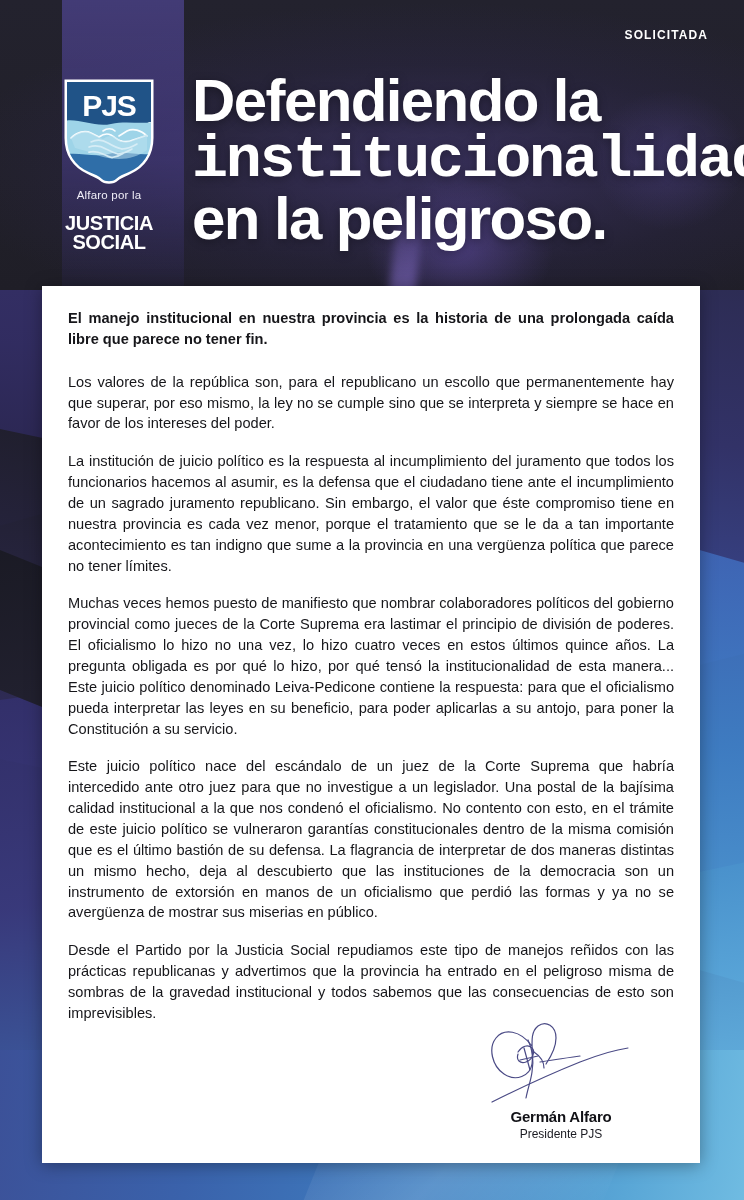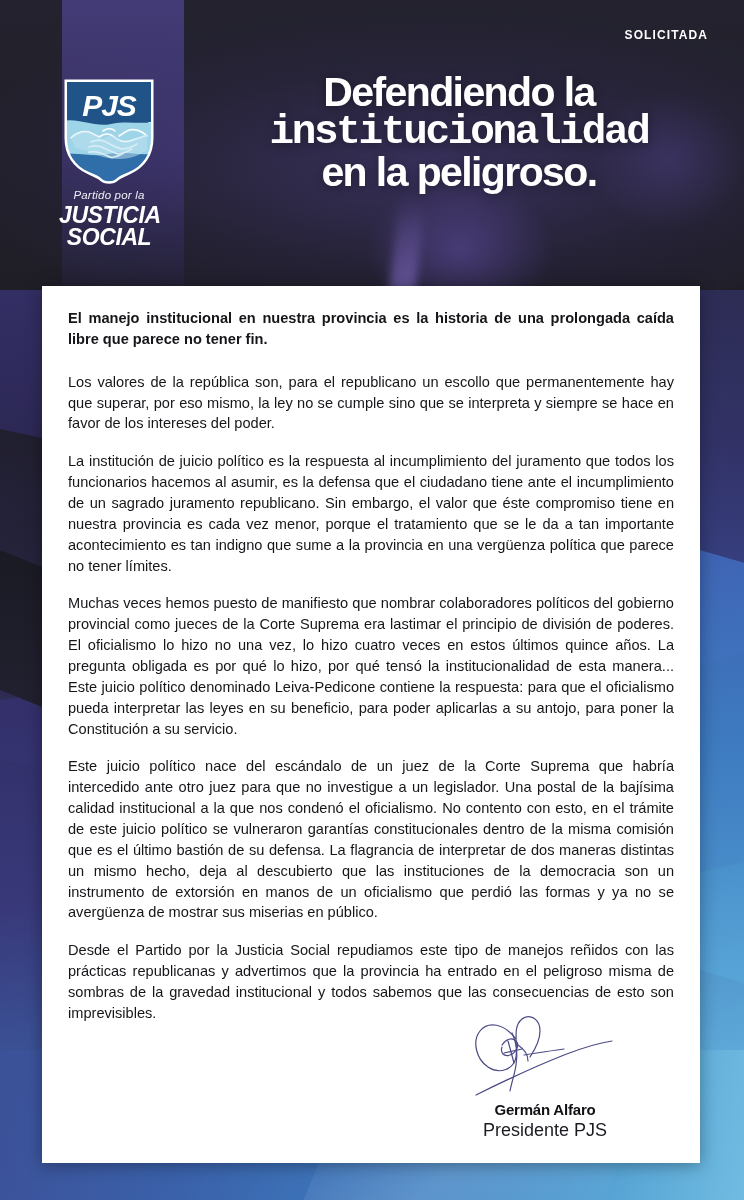--- a/index.html
+++ b/index.html
@@ -125,55 +125,53 @@
     letter-spacing: 1.1px;
   }
 
   
   .logo-lockup {
     position: absolute;
     left: 59px;
     top: 76px;
     width: 100px;
     text-align: center;
-    font-style: italic;
   }
   .shield-wrap { width: 100px; height: 108px; }
   .logo-tagline {
     margin-top: 6px;
     color: #f0eef7;
     font-size: 11.5px;
     letter-spacing: 0.2px;
     line-height: 1;
     font-weight: normal;
   }
   .logo-name {
-    margin-top: 2px;
+    margin-top: 12px;
     color: #ffffff;
-    font-size: 23px;
+    font-size: 20px;
     font-weight: bold;
     line-height: 0.98;
     letter-spacing: -0.4px;
   }
   .logo-name span { display: block; }
 
   
   .headline {
     position: absolute;
     left: 192px;
     top: 72px;
     right: 18px;
     color: #ffffff;
-    font-size: 41px;
+    font-size: 60px;
     line-height: 0.98;
     font-weight: bold;
     letter-spacing: -1.6px;
     font-stretch: condensed;
     text-shadow: 0 2px 10px rgba(0,0,0,0.35);
-    text-align: center;
   }
   .headline span { display: block; white-space: nowrap; }
   .headline .l2 { letter-spacing: -2.3px; font-family: Liberation Mono, monospace; }
 
   
   .doc-card {
     position: absolute;
     left: 42px;
     top: 286px;
     width: 658px;
@@ -193,36 +191,36 @@
     margin: 0 0 17px 0;
   }
   .doc-body p.lead {
     font-weight: bold;
     margin-bottom: 22px;
   }
 
   
   .sign-block {
     position: absolute;
-    right: 40px;
+    right: 24px;
     bottom: 22px;
     width: 230px;
     text-align: center;
   }
   .sign-mark { height: 92px; }
   .sign-name {
     color: #111116;
     font-size: 15px;
     font-weight: bold;
     letter-spacing: -0.2px;
     margin-top: -2px;
   }
   .sign-role {
     color: #1b1b22;
-    font-size: 18px;
+    font-size: 12px;
     margin-top: 2px;
   }
 </style>
 </head>
 <body>
 
 <div class="page">
 
   <div class="bg-base"></div>
   <div class="facet f-left-1"></div>
@@ -271,21 +269,21 @@
               <path d="M59 78 C64 77.5 69 75.5 73 73"></path>
               <path d="M53 81.5 C57 81 61 79.5 64 77.5"></path>
               <path d="M44 55 C48 52 53 52 56 55"></path>
             </g>
             <path d="M12 62 C18 56 26 54 32 57 L44 63 C48 60 52 59 56 61 L62 65 C66 66 70 66 74 64 L88 58 L88 74 C80 80 70 83 60 83 C48 83 40 80 30 76 L16 72 Z" fill="#b9e0ef" opacity="0.55"></path>
           </g>
 
           <text x="50" y="40" text-anchor="middle" font-family="Liberation Sans, sans-serif" font-size="30" font-weight="bold" fill="#ffffff" letter-spacing="-1">PJS</text>
         </svg>
       </div>
-      <div class="logo-tagline">Partido por la</div>
+      <div class="logo-tagline">Alfaro por la</div>
       <div class="logo-name">
         <span>JUSTICIA</span>
         <span>SOCIAL</span>
       </div>
     </div>
 
     <div class="headline">
       <span class="l1">Defendiendo la</span>
       <span class="l2">institucionalidad</span>
       <span class="l3">en la peligroso.</span>

